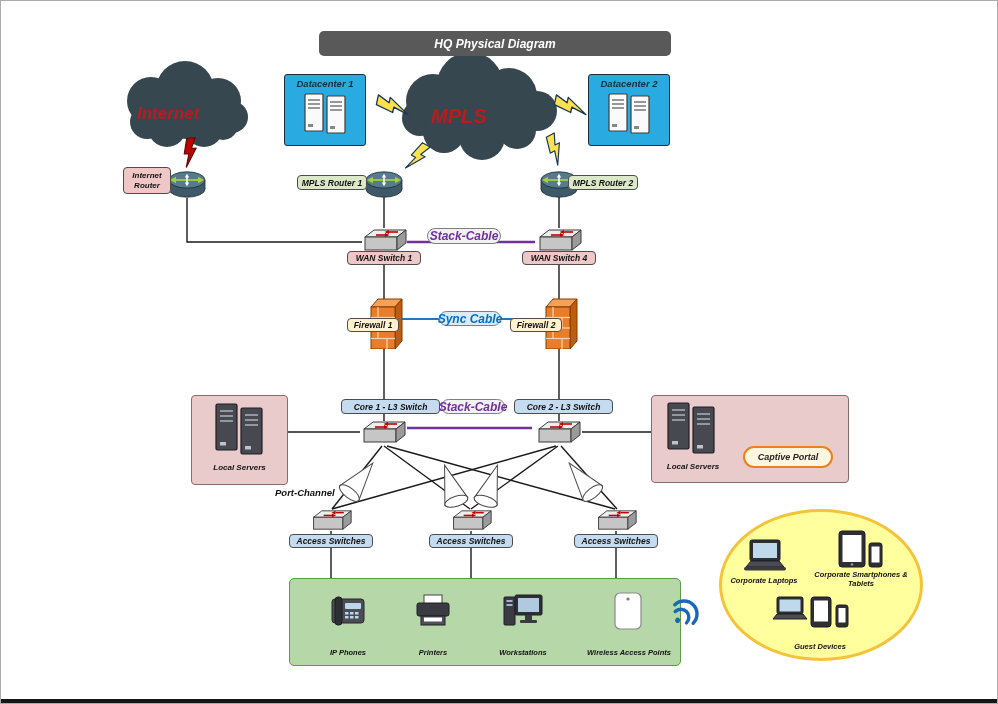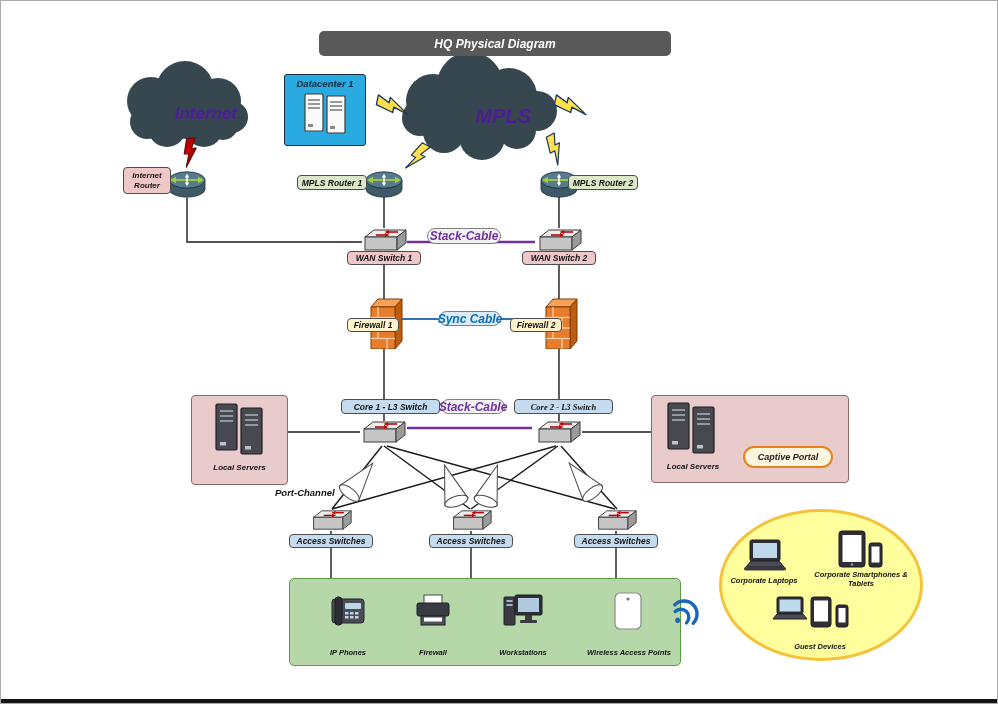--- a/index.html
+++ b/index.html
@@ -15,21 +15,21 @@
   .pill.wrap { white-space:normal; line-height:1.15; }
   .pink   { background:#EFC7C7; }
   .greenl { background:#DCE9C8; }
   .yellow { background:#FFF2CC; }
   .bluel  { background:#C5DCF0; }
   .cablebox  { background:#F2F2F2; border-color:#7f7f7f; border-radius:8px; font-size:12px; }
   .cablebox.purple { color:#7030A0; }
   .cablebox.syncb  { background:#DEEAF6; color:#0070C0; }
   .title-bar { position:absolute; left:318px; top:30px; width:352px; height:25px; background:#595959; border-radius:5px;
                color:#fff; font:italic bold 12px "Liberation Sans", sans-serif; display:flex; align-items:center; justify-content:center; z-index:6; }
-  .cloud-label { position:absolute; z-index:5; color:#4c1d95; font:italic bold 17px "Liberation Sans", sans-serif; text-align:right; }
+  .cloud-label { position:absolute; z-index:5; color:#b91c1c; font:italic bold 17px "Liberation Sans", sans-serif; text-align:left; }
   .cloud-label.mpls { font-size:20px;font-style:italic; }
   .dc-box { position:absolute; width:82px; height:72px; background:#29ABE2; border:1.5px solid #14303f; border-radius:3px;
             z-index:5; display:flex; flex-direction:column; align-items:center; }
   .dc-label { font:italic bold 9.5px "Liberation Sans", sans-serif; color:#102B40; margin-top:3px; }
   .servers-box { background:#EACBCB; border:1px solid #8a6a6a; border-radius:4px; }
   .servers-caption { position:absolute; z-index:6; font:italic bold 8px "Liberation Sans", sans-serif; color:#111; text-align:center; }
   .lan-zone { left:288px; top:577px; width:392px; height:88px; background:#B6D7A8; border:1.5px solid #5B9B43; border-radius:5px; }
   .byod-zone { left:718px; top:508px; width:204px; height:152px; background:#FFFF9E; border:3px solid #F5C33B; border-radius:50%; }
   .dev-label { position:absolute; z-index:6; font:italic bold 7.5px "Liberation Sans", sans-serif; color:#111; text-align:center; white-space:nowrap; }
   .dev-label.wrap { white-space:normal; line-height:1.15; }
@@ -195,20 +195,28 @@
   <div class="cloud-label mpls" style="left:430px; top:104px; width:100px;">MPLS</div>
 
   <div class="dc-box" style="left:283px; top:73px;">
     <div class="dc-label">Datacenter 1</div>
     <div style="line-height:0; margin-top:2px;">
       <svg width="44" height="44" viewBox="0 0 44 44">
           <use href="#sym-servers-light"></use>
         </svg>
     </div>
   </div>
+  <div class="dc-box" style="left:587px; top:73px;">
+    <div class="dc-label">Datacenter 2</div>
+    <div style="line-height:0; margin-top:2px;">
+      <svg width="44" height="44" viewBox="0 0 44 44">
+          <use href="#sym-servers-light"></use>
+        </svg>
+    </div>
+  </div>
 
   <div class="pill pink wrap" style="left:122px; top:166px; width:48px; height:27px; font-size:8px;">Internet Router</div>
   <div class="icon" style="left:166px; top:167px;">
     <svg width="40" height="30" viewBox="0 0 40 30">
         <use href="#sym-router"></use>
       </svg>
   </div>
 
   <div class="pill greenl" style="left:296px; top:174px; width:70px; height:15px;">MPLS Router 1</div>
   <div class="icon" style="left:363px; top:167px;">
@@ -229,21 +237,21 @@
         <use href="#sym-switch"></use>
       </svg>
   </div>
   <div class="pill pink" style="left:346px; top:250px; width:74px; height:14px;">WAN Switch 1</div>
 
   <div class="icon" style="left:534px; top:226px;">
     <svg width="48" height="26" viewBox="0 0 48 26">
         <use href="#sym-switch"></use>
       </svg>
   </div>
-  <div class="pill pink" style="left:521px; top:250px; width:74px; height:14px;">WAN Switch 2</div>
+  <div class="pill pink" style="left:521px; top:250px; width:74px; height:14px;">WAN Switch 4</div>
 
   <div class="pill cablebox purple" style="left:426px; top:227px; width:74px; height:16px;">Stack-Cable</div>
 
   <div class="pill yellow" style="left:334px; top:317px; width:52px; height:14px;margin-left:12px;">Firewall 1</div>
   <div class="icon" style="left:368px; top:296px;">
     <svg width="34" height="52" viewBox="0 0 34 52">
         <use href="#sym-firewall"></use>
       </svg>
   </div>
 
@@ -251,21 +259,21 @@
   <div class="icon" style="left:543px; top:296px;">
     <svg width="34" height="52" viewBox="0 0 34 52">
         <use href="#sym-firewall"></use>
       </svg>
   </div>
 
   <div class="pill cablebox syncb" style="left:438px; top:310px; width:62px; height:15px;text-align:right;">Sync Cable</div>
 
   <div class="pill bluel" style="left:340px; top:398px; width:99px; height:15px;">Core 1 - L3 Switch</div>
   <div class="pill cablebox purple" style="left:440px; top:398px; width:64px; height:15px;">Stack-Cable</div>
-  <div class="pill bluel" style="left:513px; top:398px; width:99px; height:15px;font-family:Liberation Serif, serif;">Core 2 - L3 Switch</div>
+  <div class="pill bluel" style="left:513px; top:398px; width:99px; height:15px;">Core 2 - L3 Switch</div>
 
   <div class="icon" style="left:358px; top:418px;">
     <svg width="48" height="26" viewBox="0 0 48 26">
         <use href="#sym-switch"></use>
       </svg>
   </div>
   <div class="icon" style="left:533px; top:418px;">
     <svg width="48" height="26" viewBox="0 0 48 26">
         <use href="#sym-switch"></use>
       </svg>
@@ -331,21 +339,21 @@
   <div class="dev-label" style="left:307px; top:647px; width:80px;">IP Phones</div>
 
   <div class="icon" style="left:414px; top:593px;">
     <svg width="36" height="34" viewBox="0 0 36 34">
       <rect x="9" y="1" width="18" height="9" fill="#fff" stroke="#444"></rect>
       <rect x="2" y="9" width="32" height="13" rx="2" fill="#3A3A42" stroke="#1f1f26"></rect>
       <rect x="6" y="22" width="24" height="9" fill="#50505A" stroke="#1f1f26"></rect>
       <rect x="9" y="23.5" width="18" height="4" fill="#fff"></rect>
     </svg>
   </div>
-  <div class="dev-label" style="left:392px; top:647px; width:80px;">Firewall</div>
+  <div class="dev-label" style="left:392px; top:647px; width:80px;">Printers</div>
 
   <div class="icon" style="left:502px; top:592px;">
     <svg width="40" height="36" viewBox="0 0 40 36">
       <rect x="1" y="4" width="11" height="28" rx="1" fill="#3A3A42" stroke="#1f1f26"></rect>
       <rect x="3.5" y="7" width="6" height="2" fill="#9fb6c8"></rect>
         <rect x="3.5" y="11" width="6" height="2" fill="#9fb6c8"></rect>
       <rect x="12" y="2" width="27" height="20" rx="1.5" fill="#2E2E35" stroke="#1f1f26"></rect>
       <rect x="15" y="5" width="21" height="14" fill="#AFC9DE"></rect>
       <rect x="22" y="22" width="7" height="5" fill="#3A3A42"></rect>
       <rect x="17" y="27" width="17" height="3" rx="1" fill="#3A3A42"></rect>

